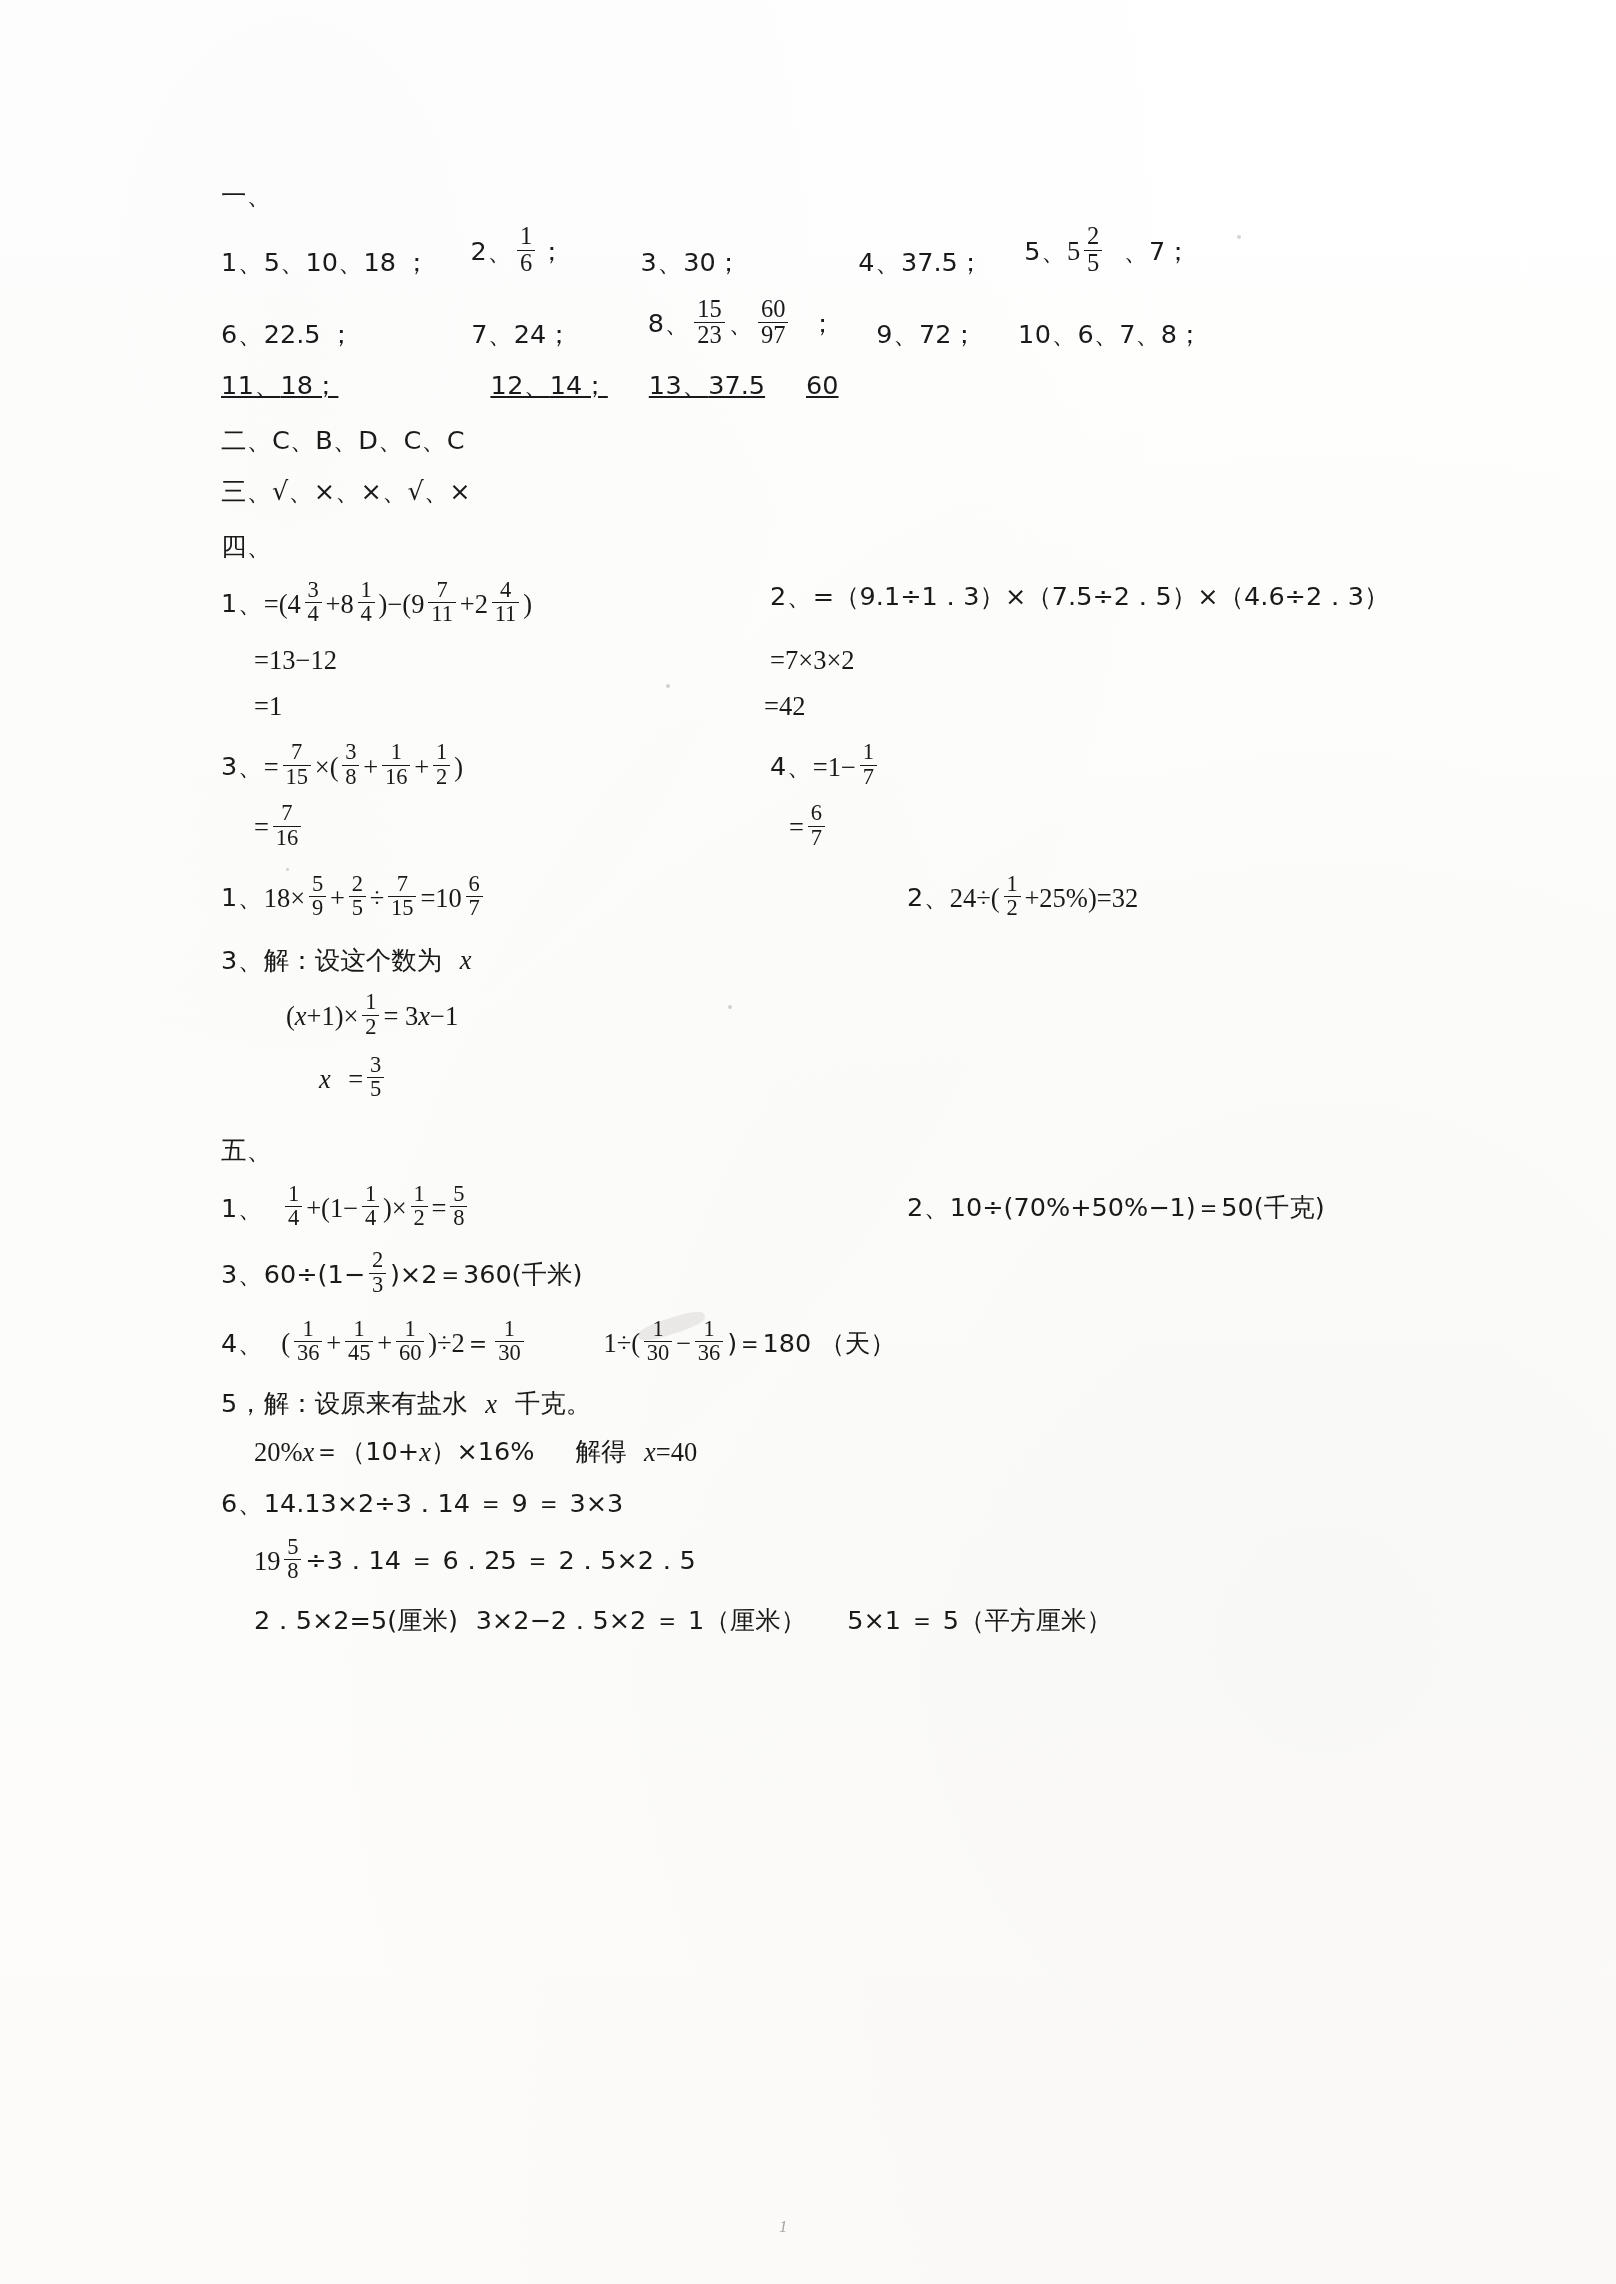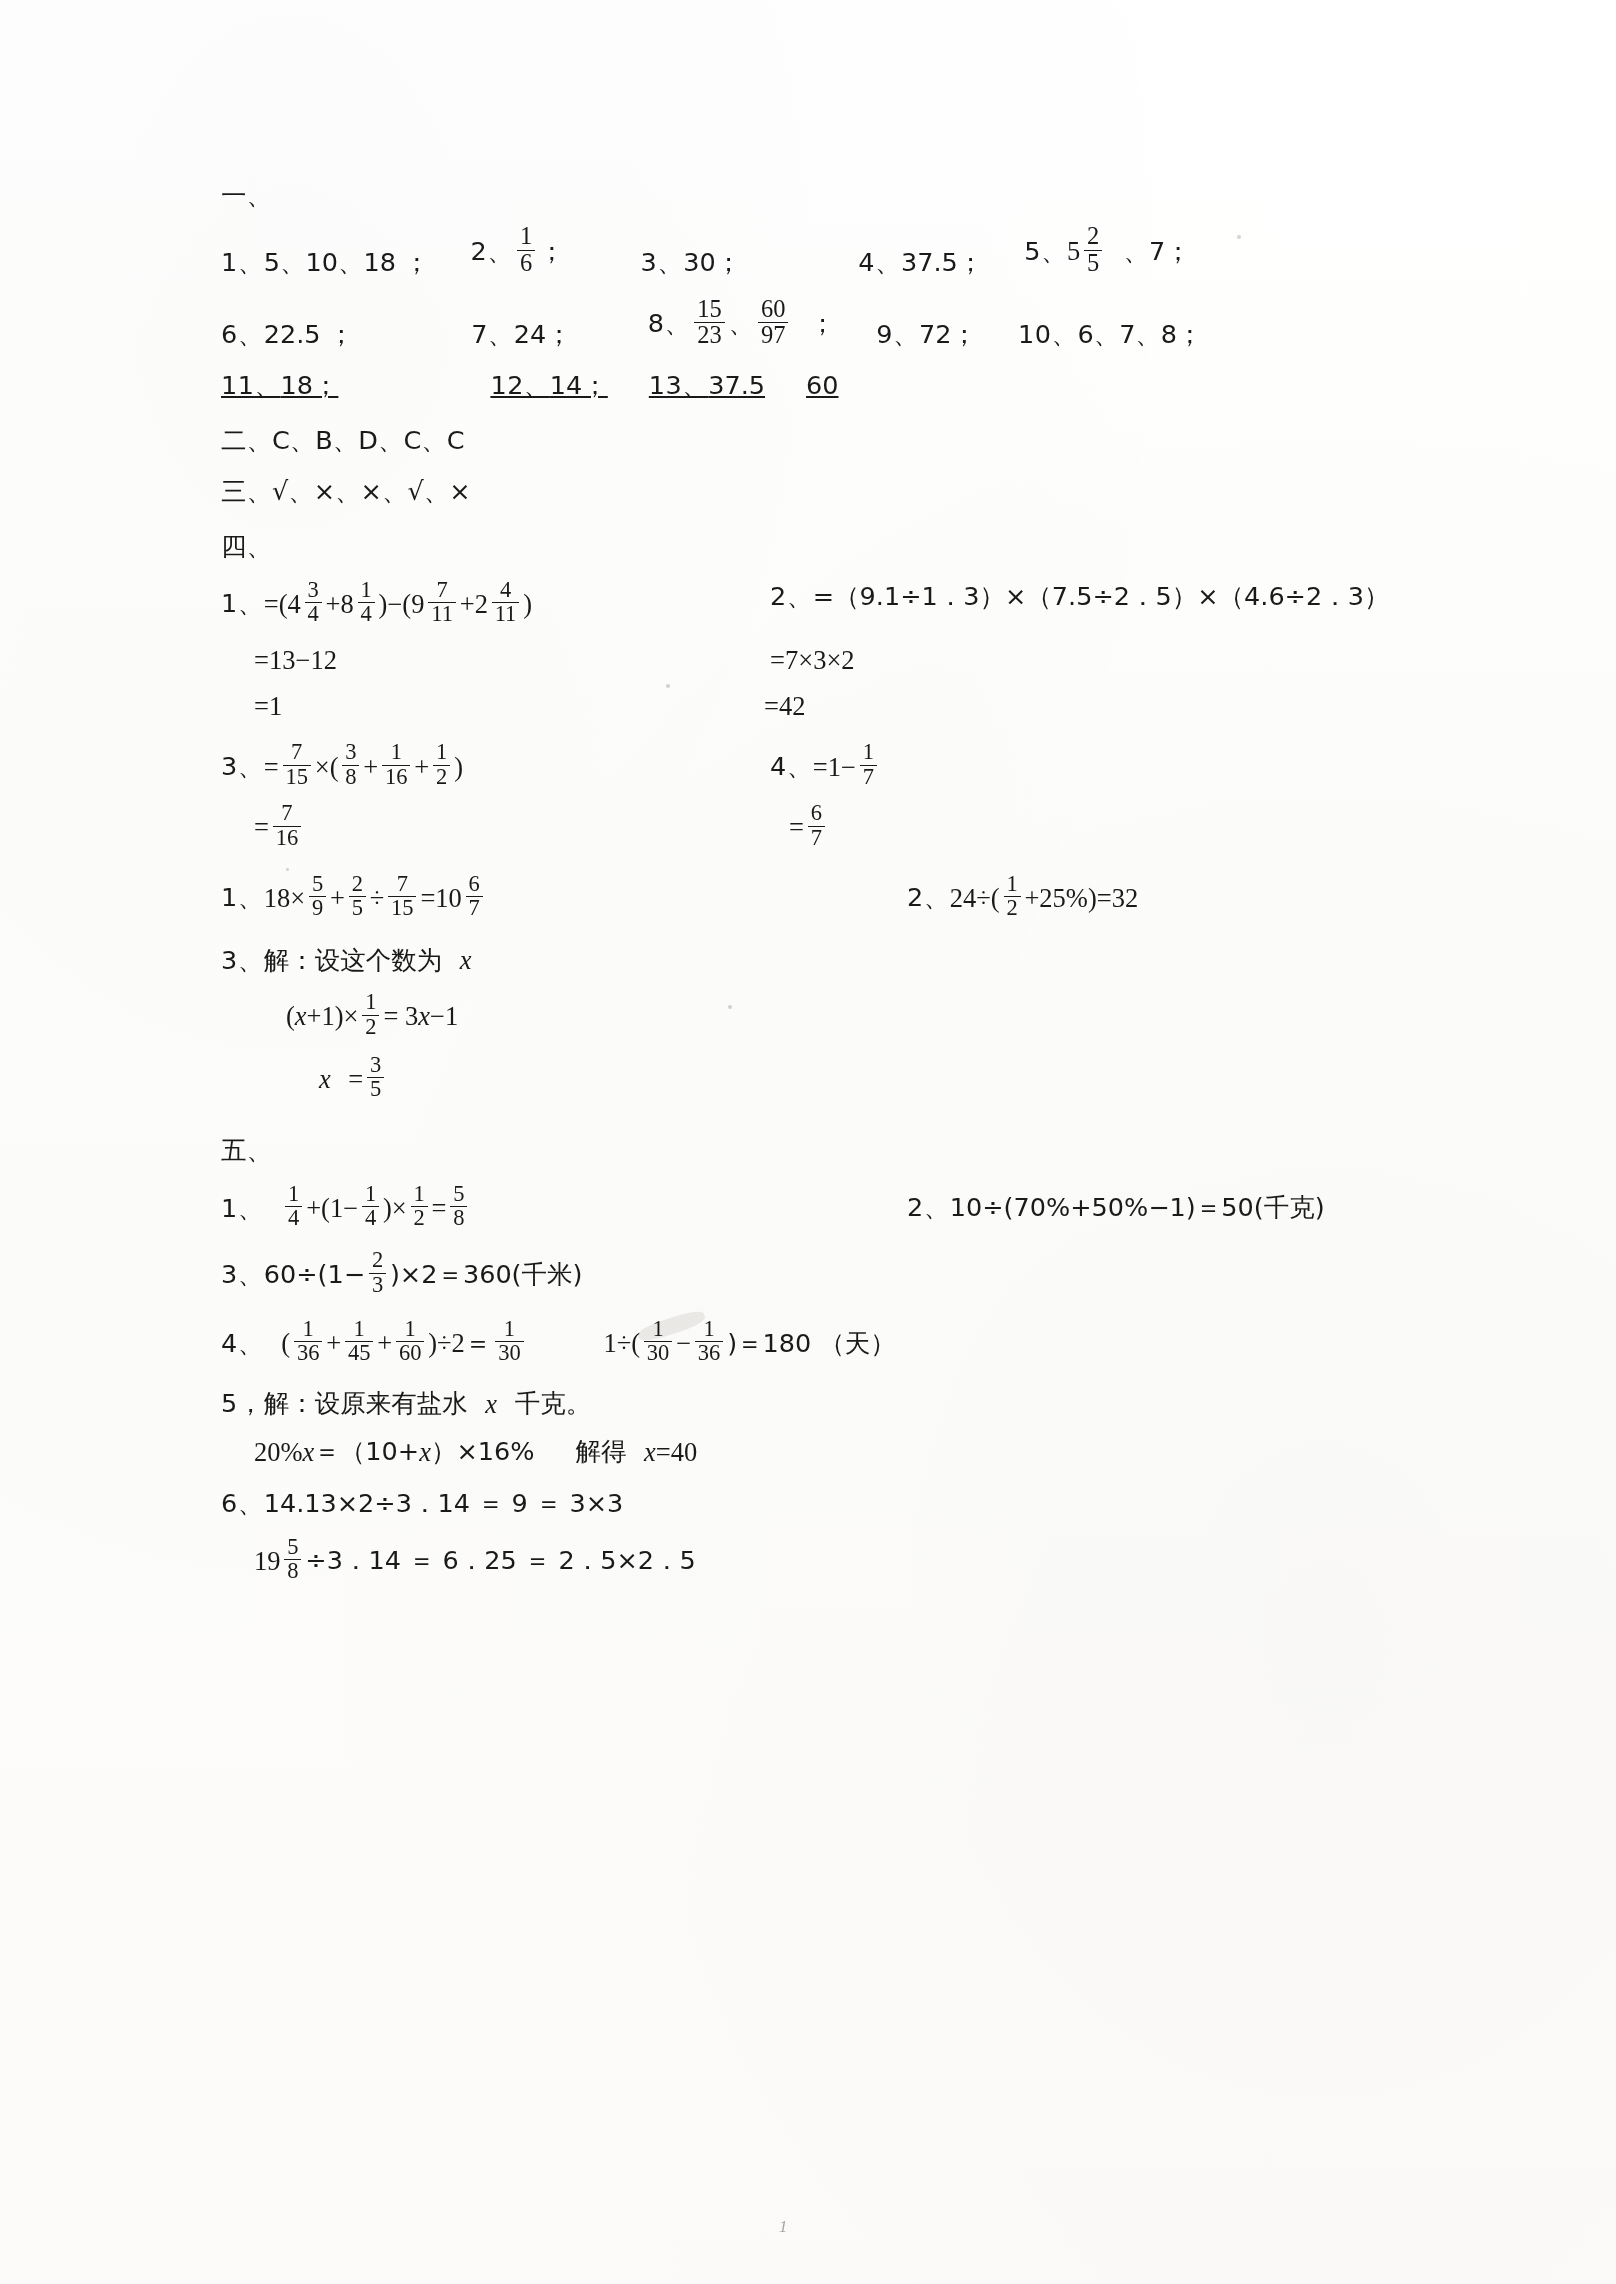--- a/index.html
+++ b/index.html
@@ -530,18 +530,27 @@
       <span class="seg indent1">
         <span>19</span>
         <span class="frac sm">
           <span class="num">5</span>
           <span class="den">8</span>
         </span>
         <span class="cjk">÷3．14 ＝ 6．25 ＝ 2．5×2．5</span>
       </span>
     </div>
 
+    <div class="row" style="margin-bottom:15.7px;">
+      <span class="seg indent1">
+        <span class="cjk">2．5×2=5(厘米)</span>
+        <span class="gap-sm"></span>
+        <span class="cjk">3×2−2．5×2 ＝ 1（厘米）</span>
+        <span class="gap-md"></span>
+        <span class="cjk">5×1 ＝ 5（平方厘米）</span>
+      </span>
+    </div>
 
   </div>
 
   <div class="footmark">1</div>
 </div>
 
 
 </body></html>

